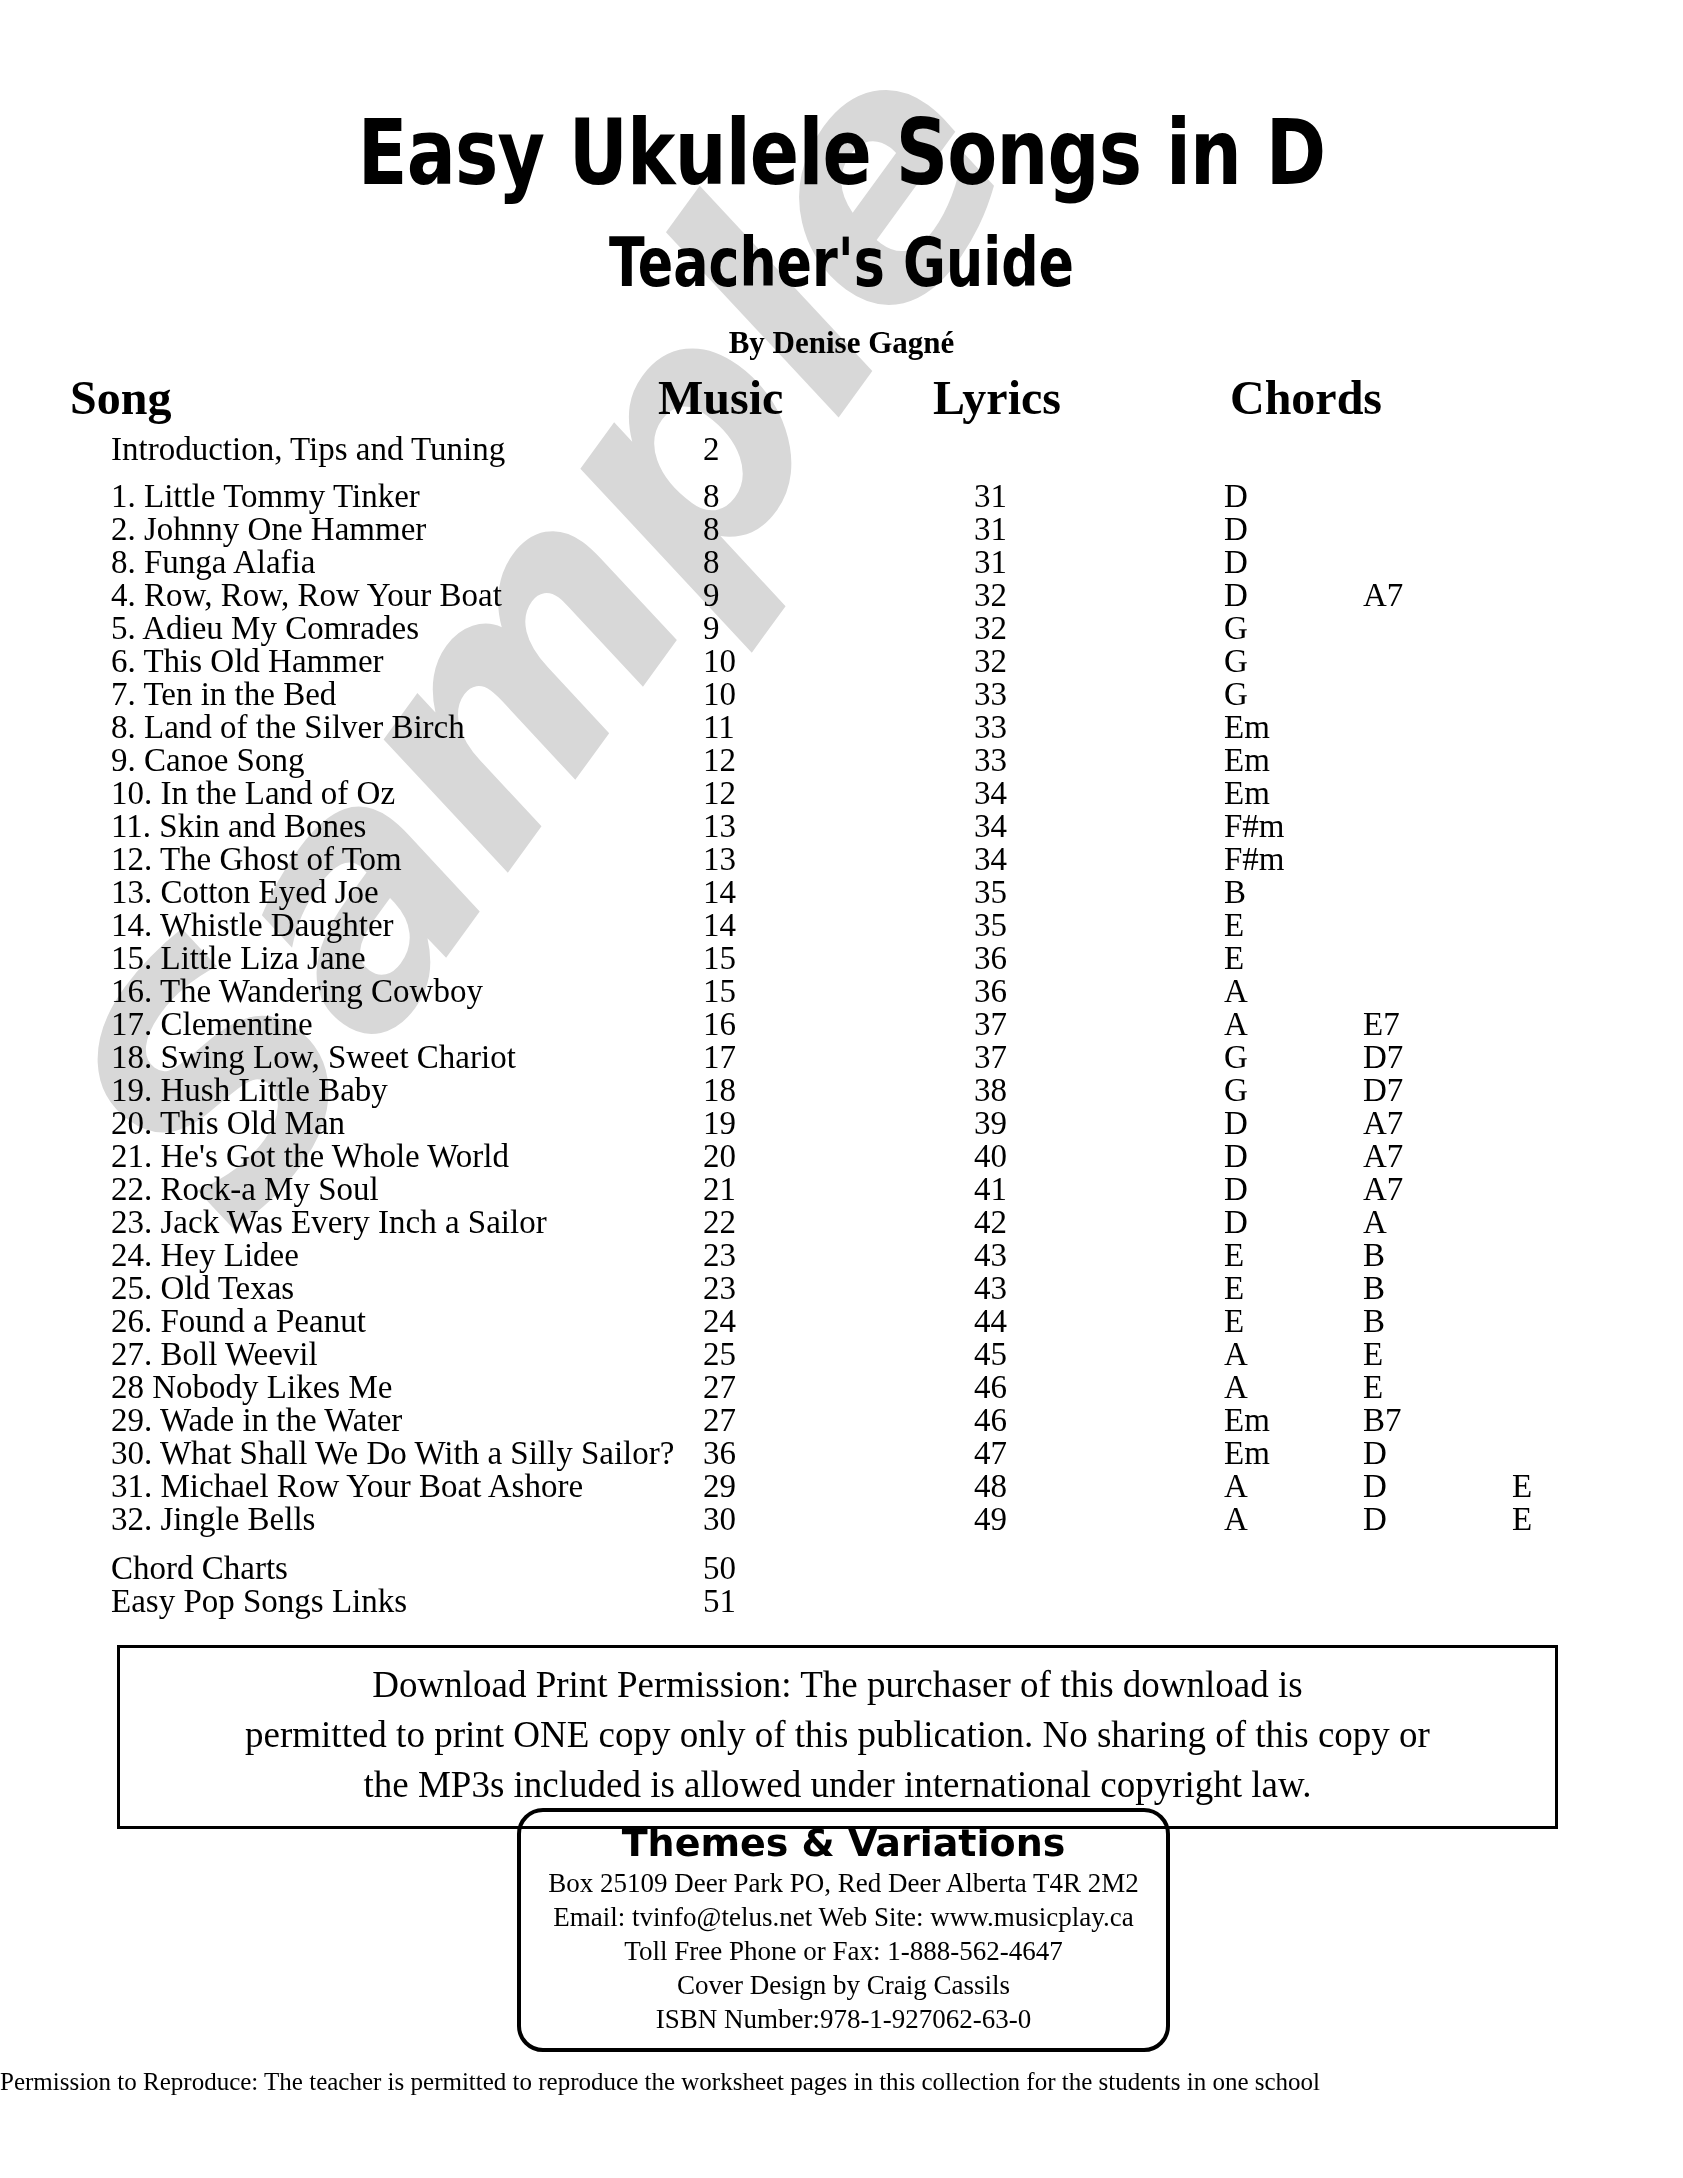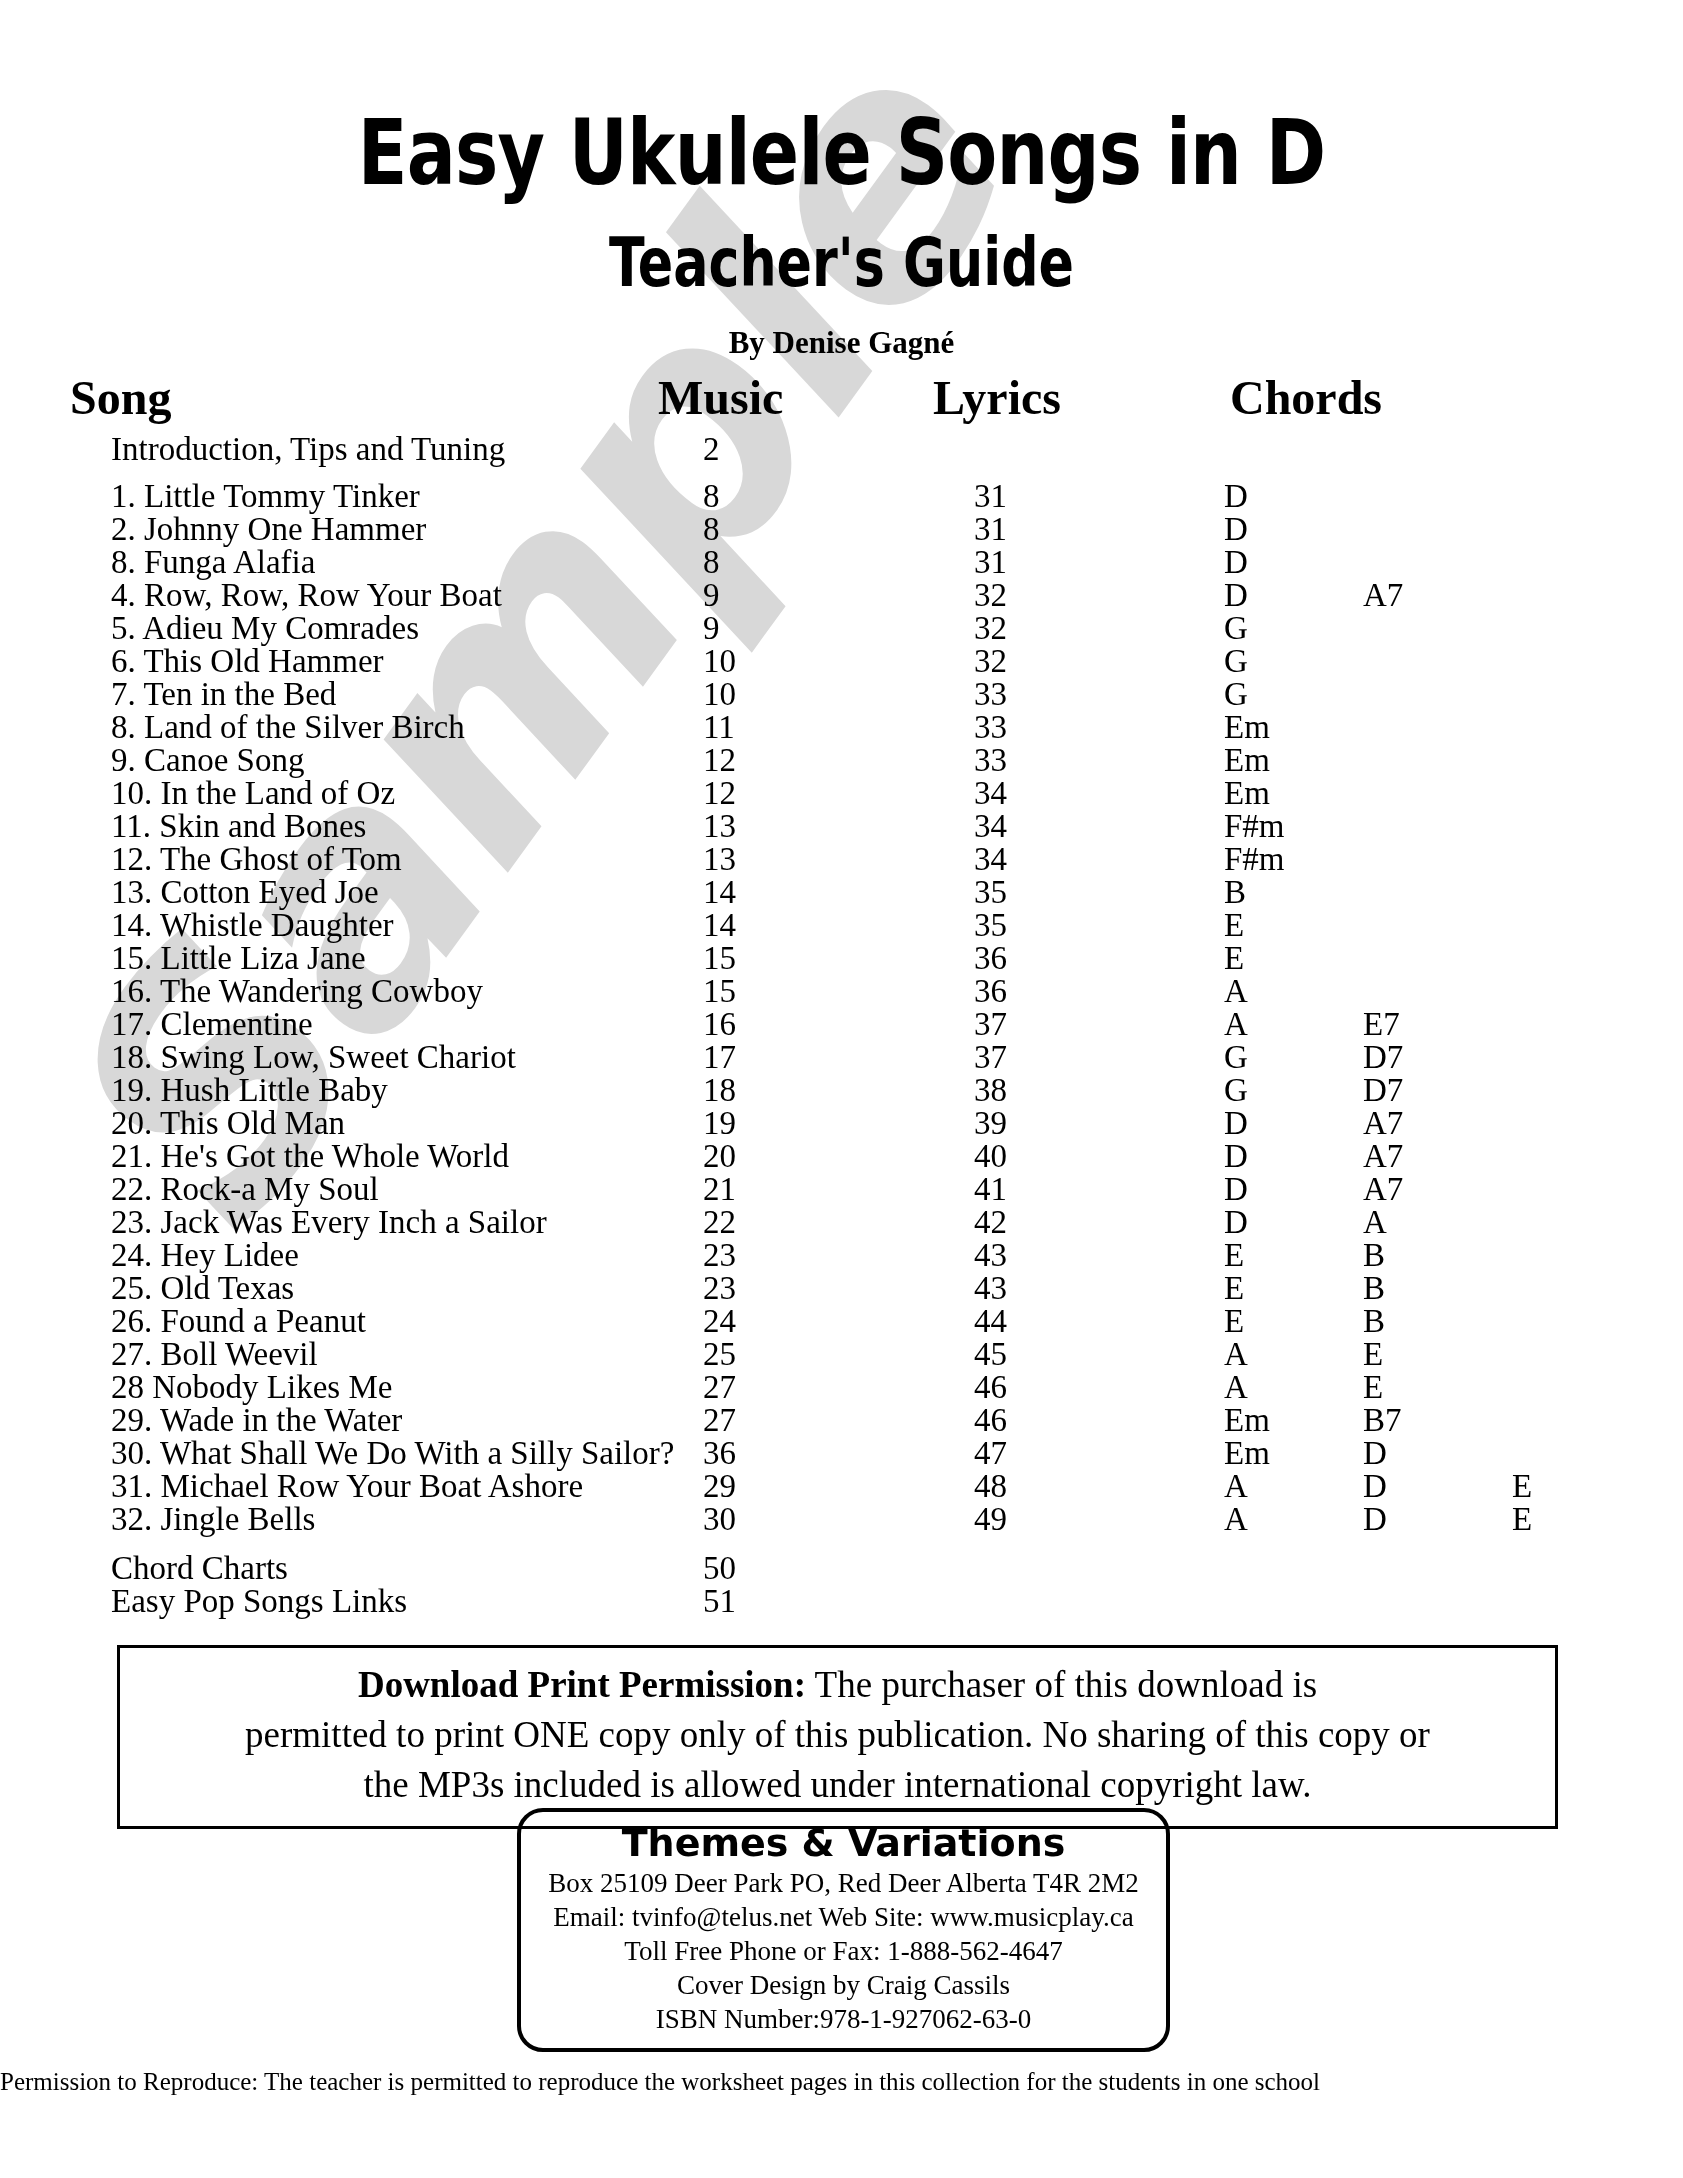--- a/index.html
+++ b/index.html
@@ -148,21 +148,21 @@
     padding: 12px 18px 16px 18px;
     text-align: center;
     background: transparent;
   }
   #permission-box .pline {
     font-size: 37px;
     line-height: 50px;
     white-space: nowrap;
   }
   #permission-box .strong {
-    font-weight: 700;
+    font-weight: 400;
   }
 
   
   #publisher-box {
     position: absolute;
     left: 517px;
     top: 1808px;
     width: 653px;
     border: 4px solid #000000;
     border-radius: 26px;

